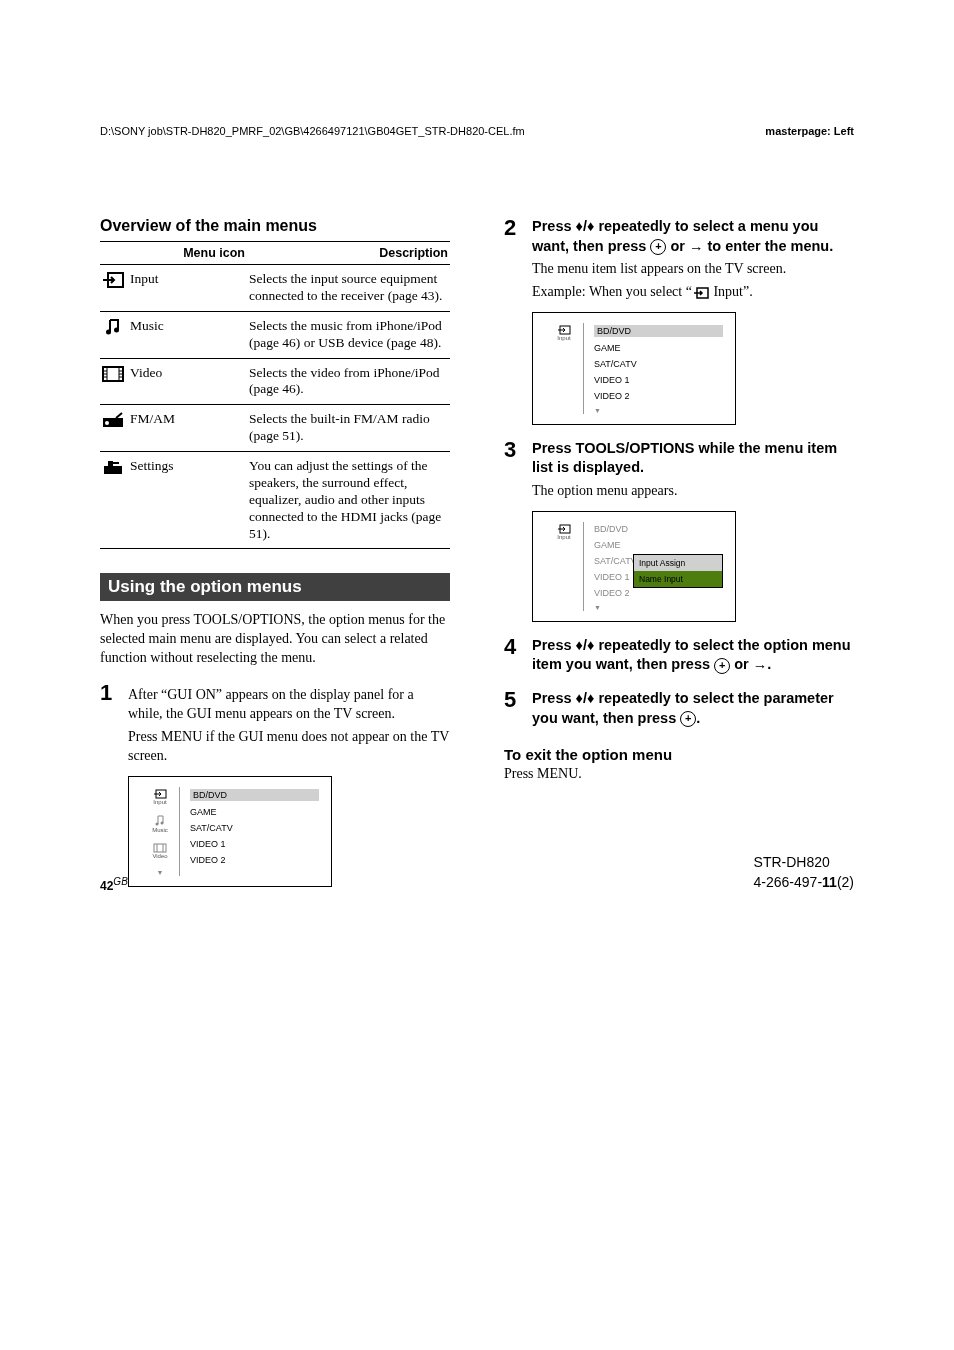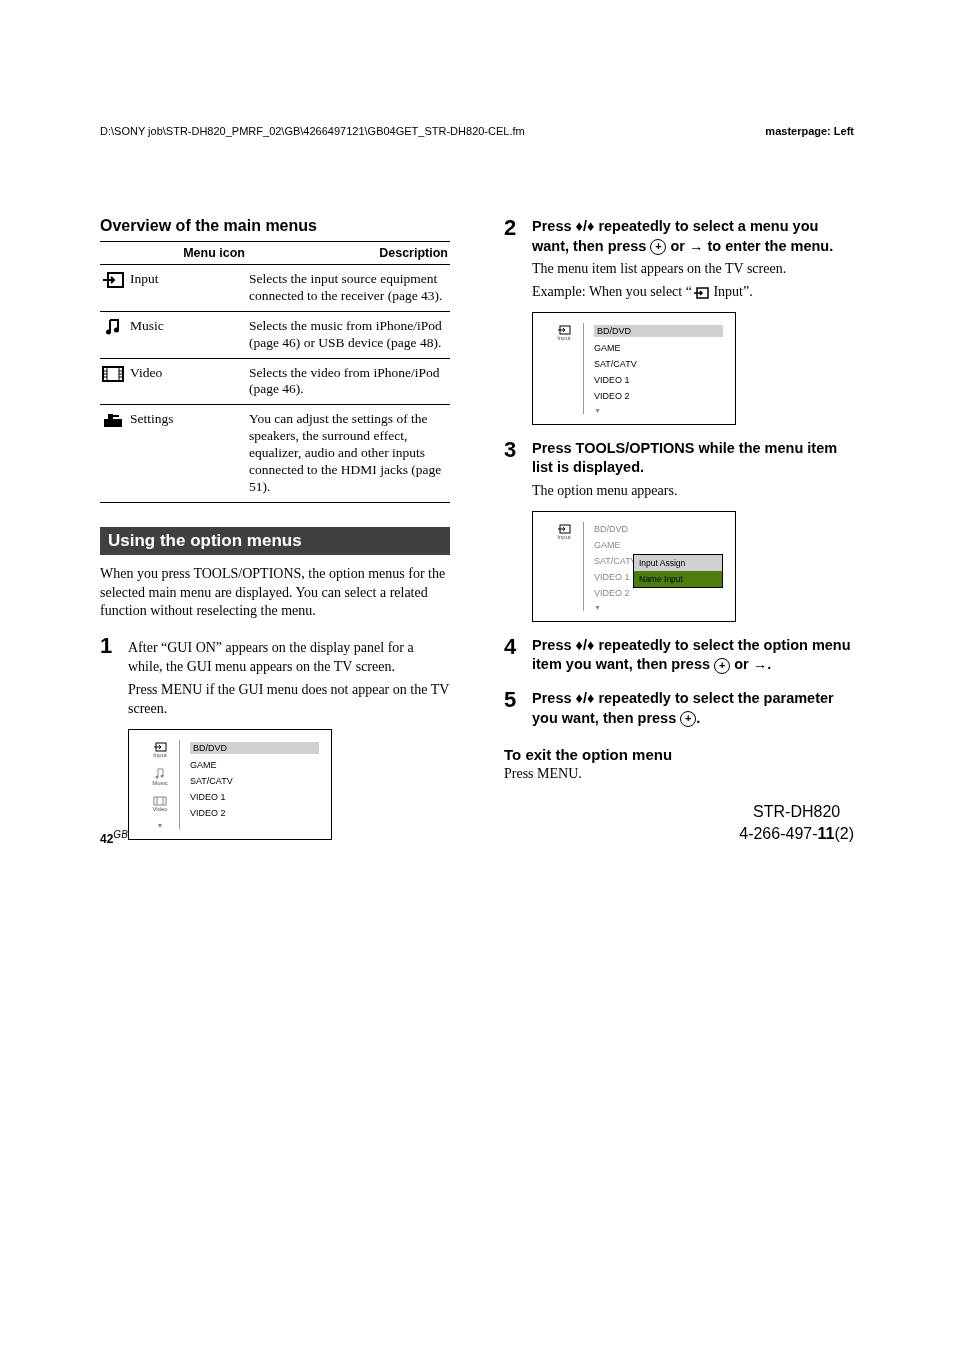--- a/index.html
+++ b/index.html
@@ -161,22 +161,22 @@
     position:absolute;
     left:100px; bottom:100px;
     font-family: Arial, Helvetica, sans-serif;
     font-size:12px;
   }
   .footer-left .gb { font-style:italic; font-size:10px; vertical-align:super;}
   .footer-right {
     position:absolute;
     right:100px; bottom:100px;
     font-family: Arial, Helvetica, sans-serif;
-    font-size:16px;
-    text-align:center;
+    font-size:14px;
+    text-align:left;
     line-height:1.4;
   }
   svg { display:block; }
   .inline-icon { display:inline-block; vertical-align:middle; margin:0 1px; }
 </style>
 </head>
 <body>
 
 <div class="page">
 
@@ -239,20 +239,35 @@
                       <line x1="1" y1="11" x2="5" y2="11" stroke="#000"></line>
                       <line x1="17" y1="5" x2="21" y2="5" stroke="#000"></line>
                       <line x1="17" y1="8" x2="21" y2="8" stroke="#000"></line>
                       <line x1="17" y1="11" x2="21" y2="11" stroke="#000"></line>
                     </svg>
             </span>
             <span>Video</span>
           </div>
               </td>
           <td>Selects the video from iPhone/iPod (page 46).</td>
+        </tr>
+        <tr>
+          <td>
+                <div class="icon-cell">
+            <span class="icon-box">
+              <svg width="22" height="16" viewBox="0 0 22 16">
+                      <rect x="1" y="6" width="20" height="9" fill="#000"></rect>
+                      <path d="M14 6 L20 1" stroke="#000" stroke-width="2"></path>
+                      <circle cx="5" cy="11" r="2" fill="#fff"></circle>
+                    </svg>
+            </span>
+            <span>FM/AM</span>
+          </div>
+              </td>
+          <td>Selects the built-in FM/AM radio (page 51).</td>
         </tr>
         <tr>
           <td>
                 <div class="icon-cell">
             <span class="icon-box">
               <svg width="20" height="16" viewBox="0 0 20 16">
                       <rect x="1" y="7" width="18" height="8" fill="#000"></rect>
                       <rect x="5" y="2" width="5" height="5" fill="#000"></rect>
                       <path d="M10 4 L16 4" stroke="#000" stroke-width="2"></path>
                     </svg>

